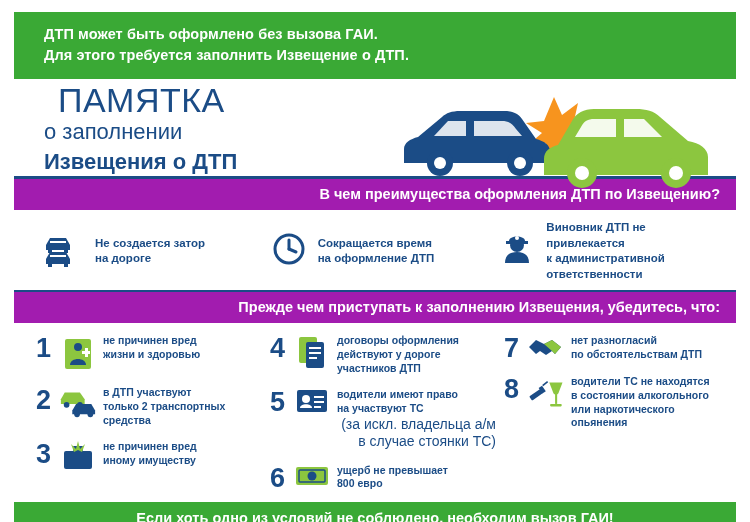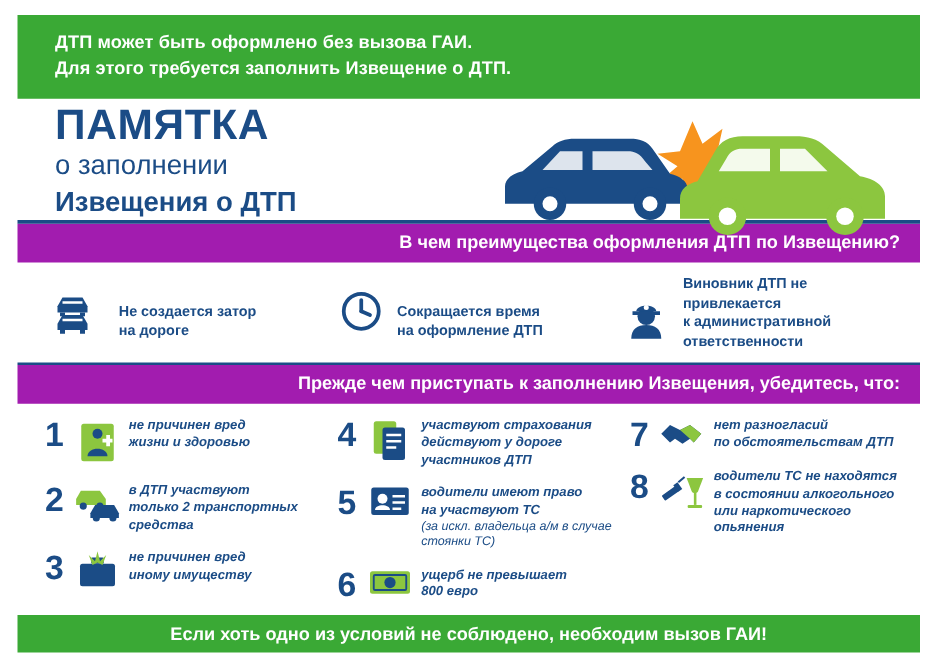--- a/index.html
+++ b/index.html
@@ -35,23 +35,24 @@
     height: 118px;
     border-bottom: 3px solid #1b4c86;
     margin-top: 4px;
     display: flex;
     align-items: center;
   }
   .title-text { padding-left: 30px; }
   .title-main {
     color: #1b4c86;
     font-size: 34px;
-    font-weight: bold;
+    font-weight: normal;
     letter-spacing: 0.5px;
     line-height: 1;
+    margin-left: 14px;
   }
   .title-sub1, .title-sub2 {
     color: #1b4c86;
     font-size: 22px;
     line-height: 1.35;
   }
   .title-sub2 { font-weight: bold; }
 
   .cars { position: absolute; right: 20px; top: 6px; width: 330px; height: 108px; }
 
@@ -68,21 +69,21 @@
 
   
   .adv-row {
     display: flex;
     padding: 10px 10px 8px 26px;
     align-items: center;
     border-bottom: 2px solid #1b4c86;
   }
   .adv {
     display: flex;
-    align-items: flex-end;
+    align-items: center;
     flex: 1;
     gap: 9px;
   }
   .adv .icon { flex: 0 0 auto; }
   .adv .txt {
     color: #1b4c86;
     font-size: 11.5px;
     line-height: 1.35;
     font-weight: bold;
   }
@@ -110,27 +111,27 @@
     text-align: center;
     padding-top: 2px;
   }
   .cond .icon { flex: 0 0 auto; width: 38px; display: flex; justify-content: center; }
   .cond .txt {
     color: #1b4c86;
     font-size: 10.5px;
     line-height: 1.3;
     font-weight: bold;
     padding-top: 1px;
-    font-style: italic;
   }
   .cond .txt .small {
-    font-size: 10px;
+    font-size: 14px;
     font-weight: normal;
     line-height: 1.25;
     display: block;
+    text-align: right;
   }
 
   
   .bottom-bar {
     background: #3aa935;
     color: #ffffff;
     font-size: 14.5px;
     font-weight: bold;
     text-align: center;
     padding: 8px 10px 9px 10px;
@@ -307,21 +308,21 @@
         <span class="icon">
           <svg width="32" height="38" viewBox="0 0 32 38">
             <rect x="3" y="4" width="18" height="26" rx="2" fill="#8cc63f"></rect>
             <rect x="10" y="9" width="18" height="26" rx="2" fill="#1b4c86"></rect>
             <rect x="13" y="14" width="12" height="2" fill="#ffffff"></rect>
             <rect x="13" y="19" width="12" height="2" fill="#ffffff"></rect>
             <rect x="13" y="24" width="8" height="2" fill="#ffffff"></rect>
           </svg>
         </span>
         <span class="txt">
-          <span>участвуют страхования</span><br>
+          <span>договоры оформления</span><br>
           <span>действуют у дороге</span><br>
           <span>участников ДТП</span>
         </span>
       </div>
 
       <div class="cond">
         <span class="num">5</span>
         <span class="icon">
           <svg width="34" height="30" viewBox="0 0 34 30">
             <rect x="2" y="3" width="30" height="22" rx="2" fill="#1b4c86"></rect>

